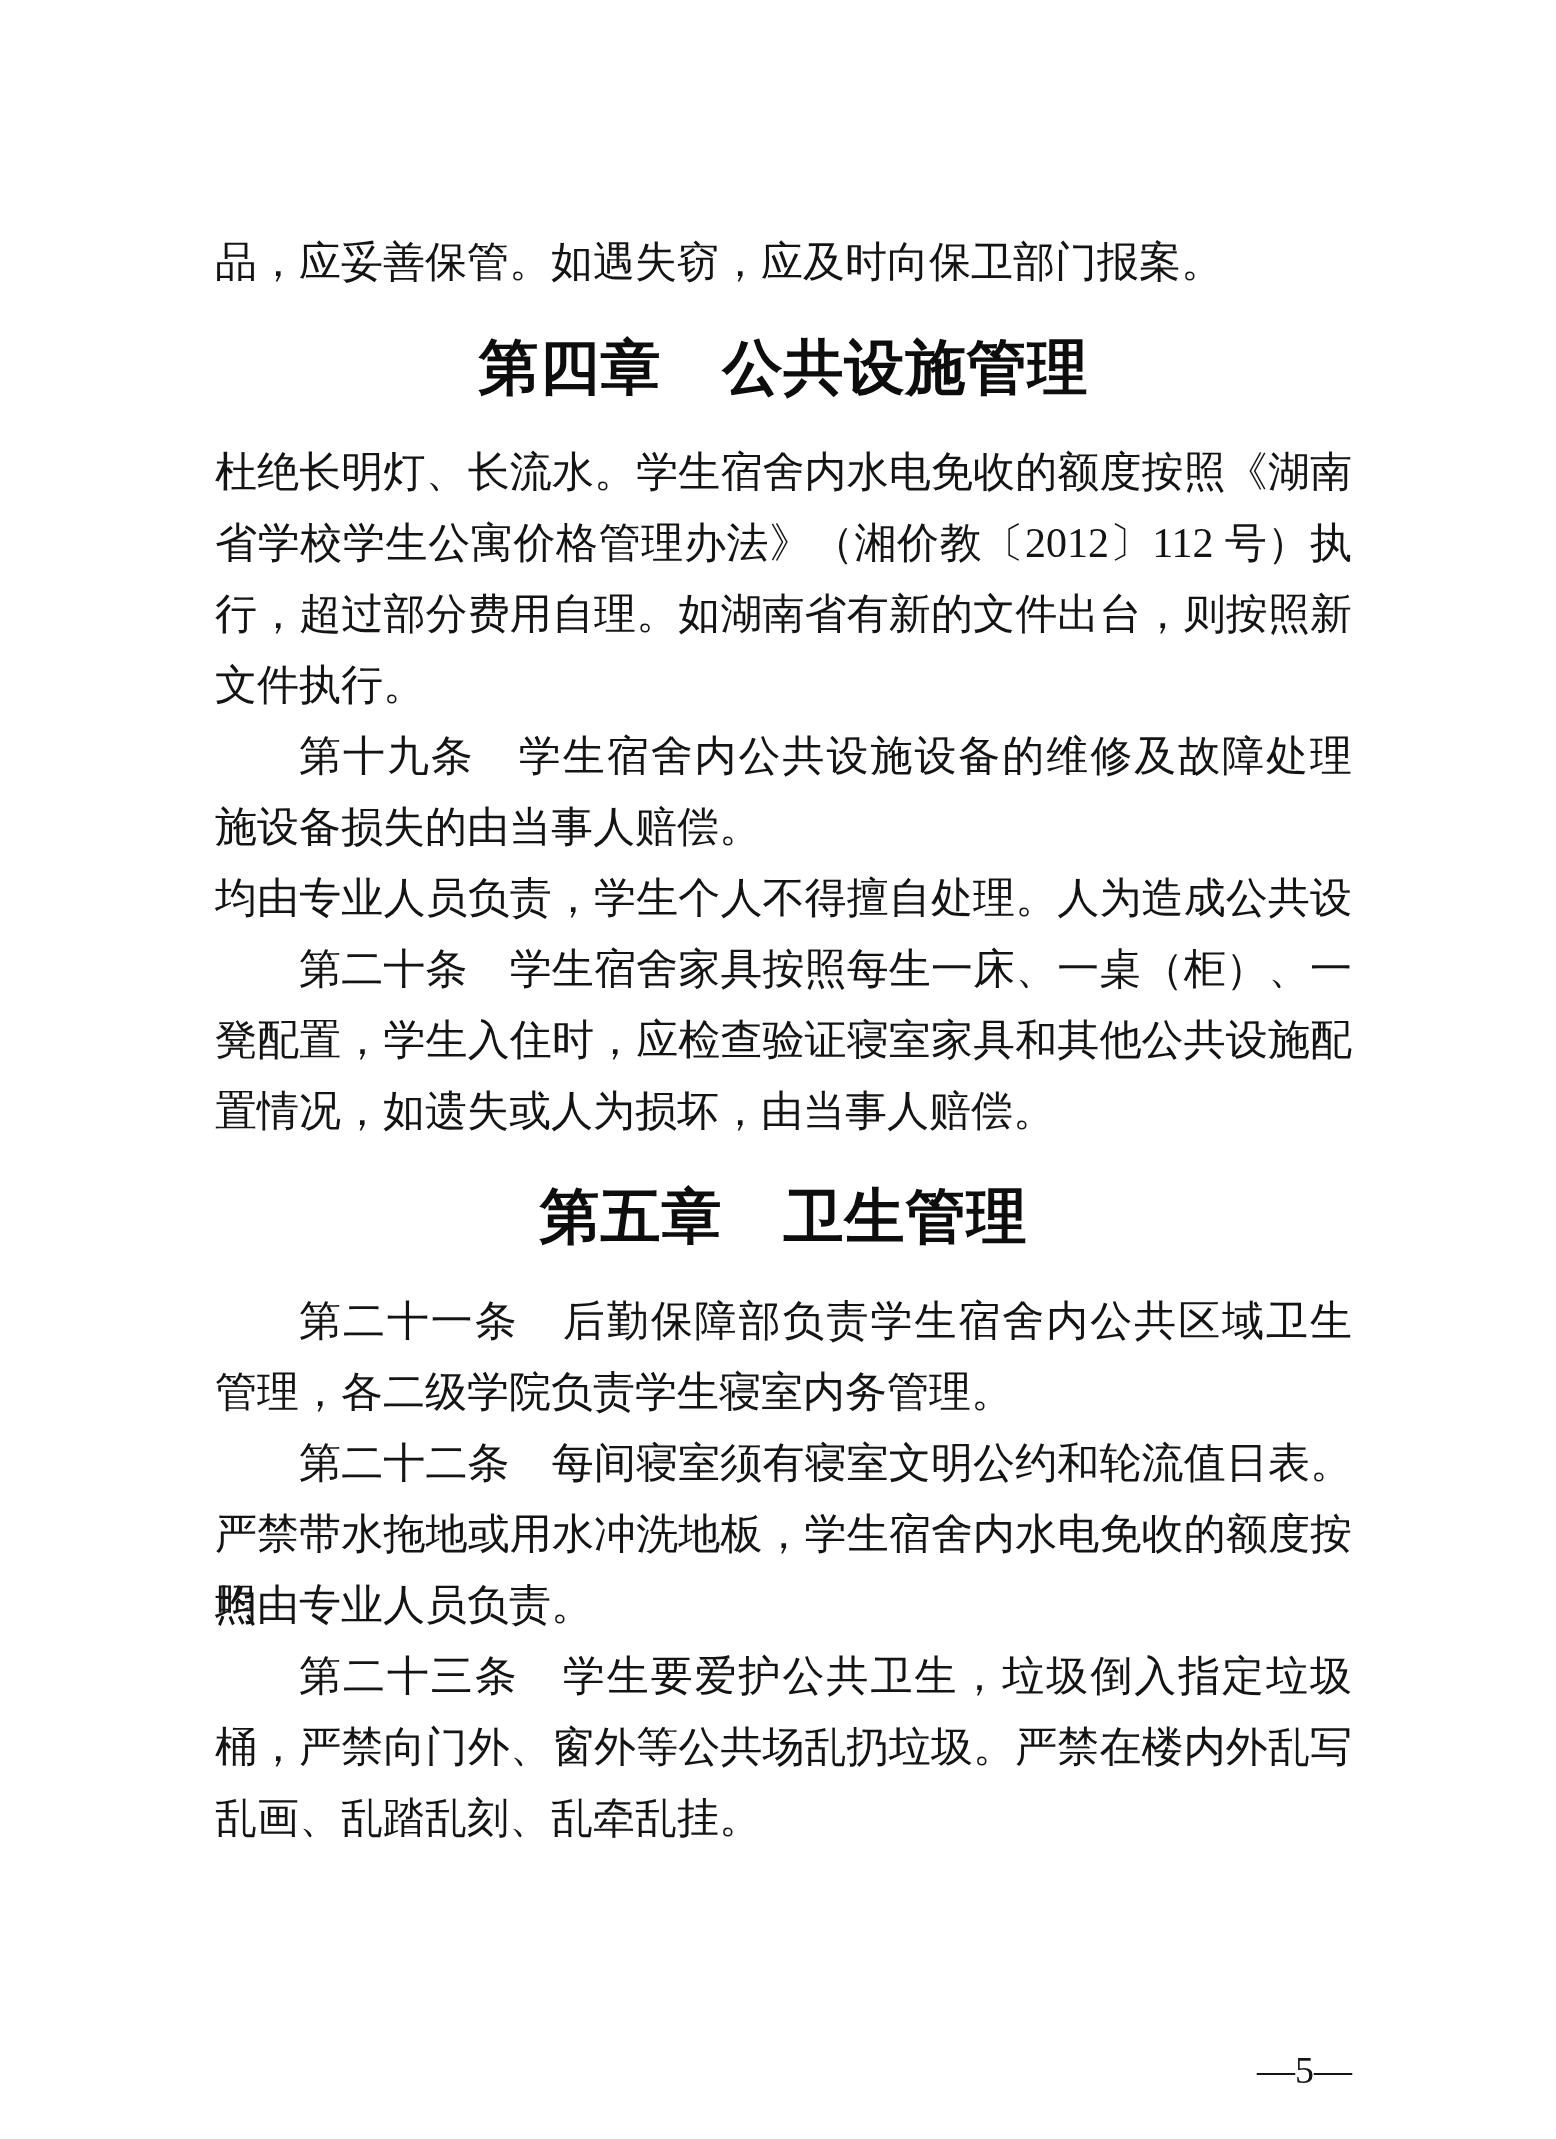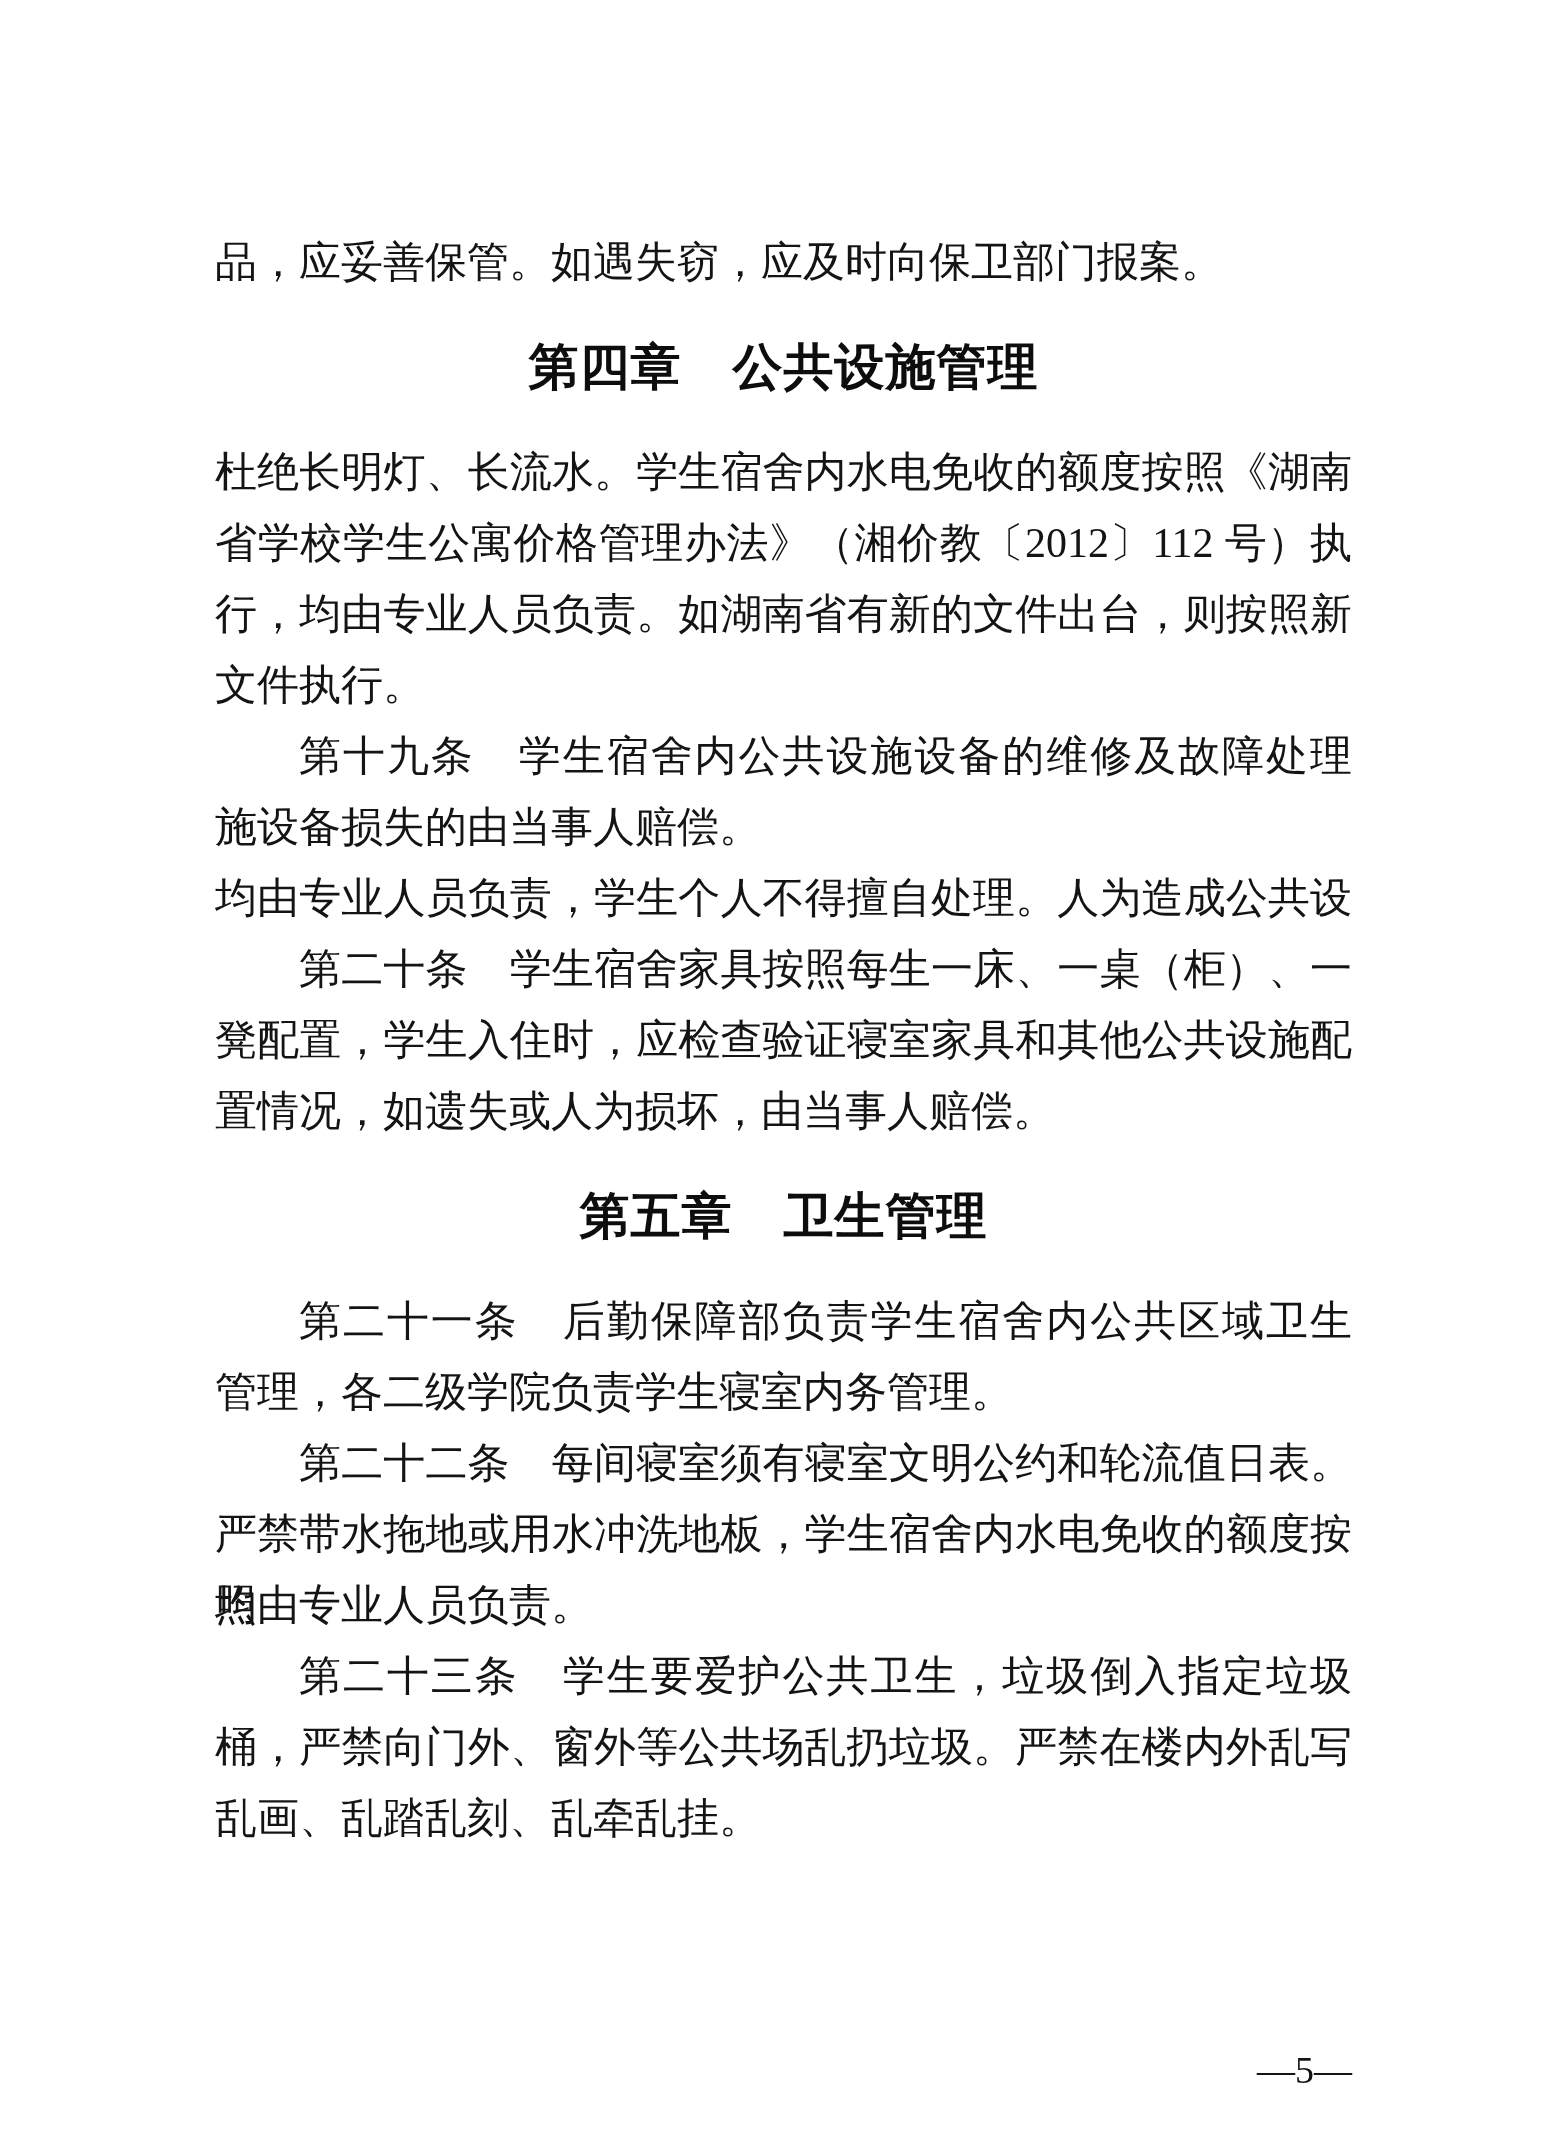--- a/index.html
+++ b/index.html
@@ -32,21 +32,21 @@
   }
   .line.end {
     text-align-last: left;
   }
   .line.indent {
     text-indent: 84px;
   }
   .heading {
     font-family: "Liberation Sans", "DejaVu Sans", sans-serif;
     font-weight: 700;
-    font-size: 50px;
+    font-size: 60px;
     height: 71px;
     line-height: 71px;
     margin: 34px 0;
     text-align: center;
     text-align-last: center;
     color: var(--ink-heading, #0d0d0d);
     letter-spacing: 1px;
   }
   .page-number {
     position: absolute;
@@ -61,21 +61,21 @@
 </style>
 </head>
 <body>
 
 <main class="page">
   <section class="content">
       <div class="line end">品，应妥善保管。如遇失窃，应及时向保卫部门报案。</div>
       <div class="heading">第四章　公共设施管理</div>
       <div class="line">杜绝长明灯、长流水。学生宿舍内水电免收的额度按照《湖南</div>
       <div class="line">省学校学生公寓价格管理办法》（湘价教〔2012〕112 号）执</div>
-      <div class="line">行，均由专业人员负责。如湖南省有新的文件出台，则按照新</div>
+      <div class="line">行，超过部分费用自理。如湖南省有新的文件出台，则按照新</div>
       <div class="line end">文件执行。</div>
       <div class="line indent">第十九条　学生宿舍内公共设施设备的维修及故障处理</div>
       <div class="line end">施设备损失的由当事人赔偿。</div>
       <div class="line">均由专业人员负责，学生个人不得擅自处理。人为造成公共设</div>
       <div class="line indent">第二十条　学生宿舍家具按照每生一床、一桌（柜）、一</div>
       <div class="line">凳配置，学生入住时，应检查验证寝室家具和其他公共设施配</div>
       <div class="line end">置情况，如遗失或人为损坏，由当事人赔偿。</div>
       <div class="heading">第五章　卫生管理</div>
       <div class="line indent">第二十一条　后勤保障部负责学生宿舍内公共区域卫生</div>
       <div class="line end">管理，各二级学院负责学生寝室内务管理。</div>

